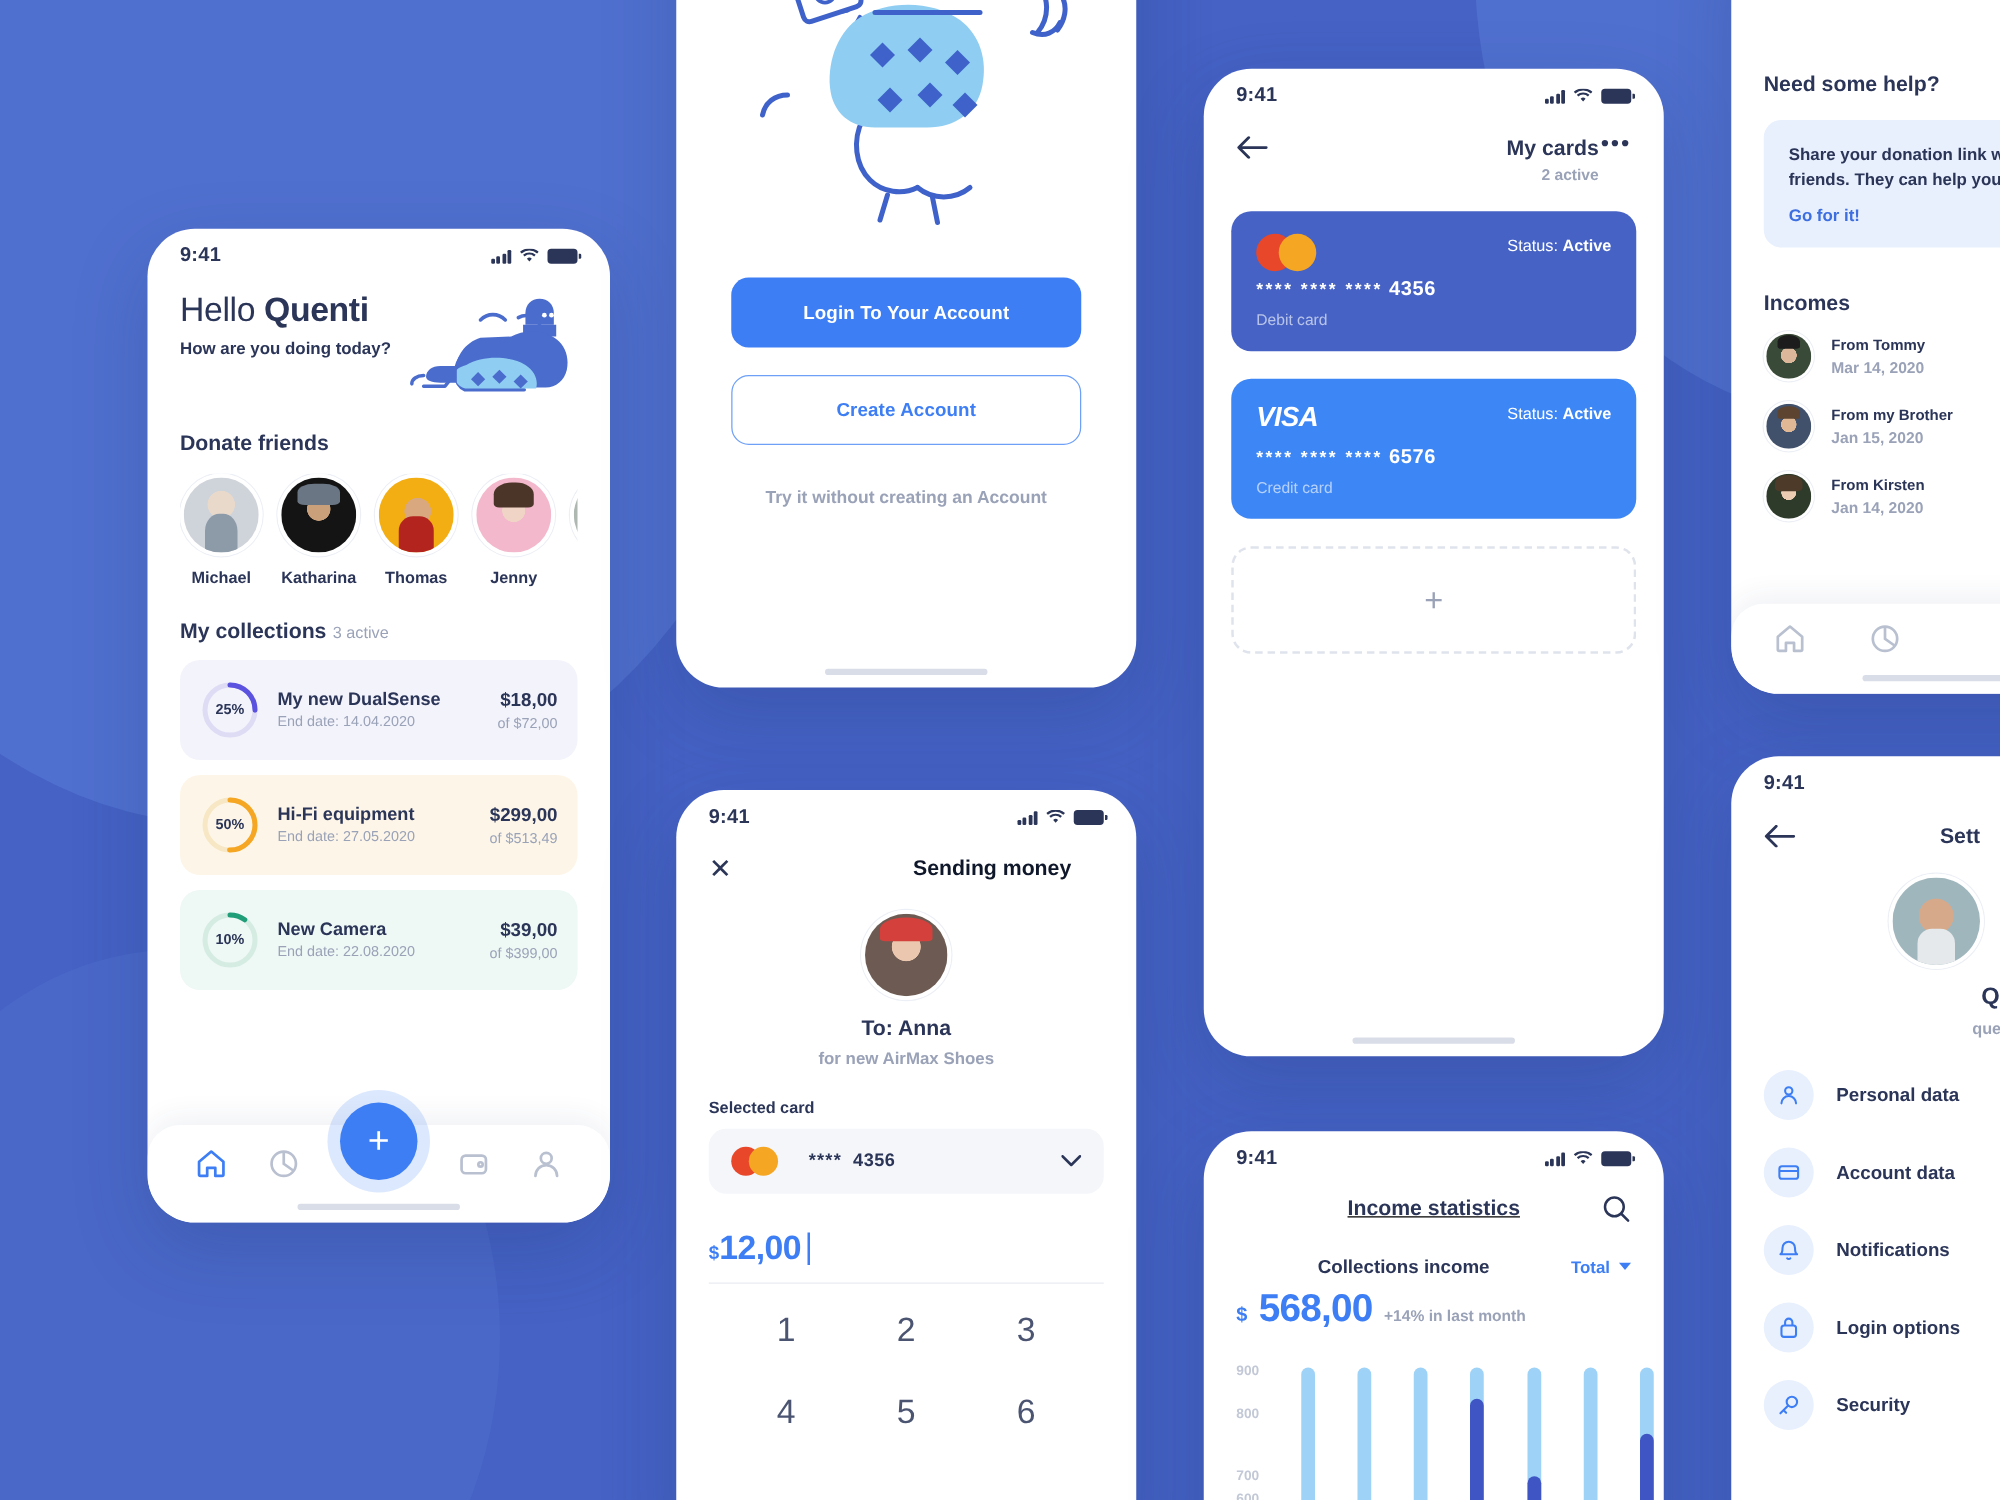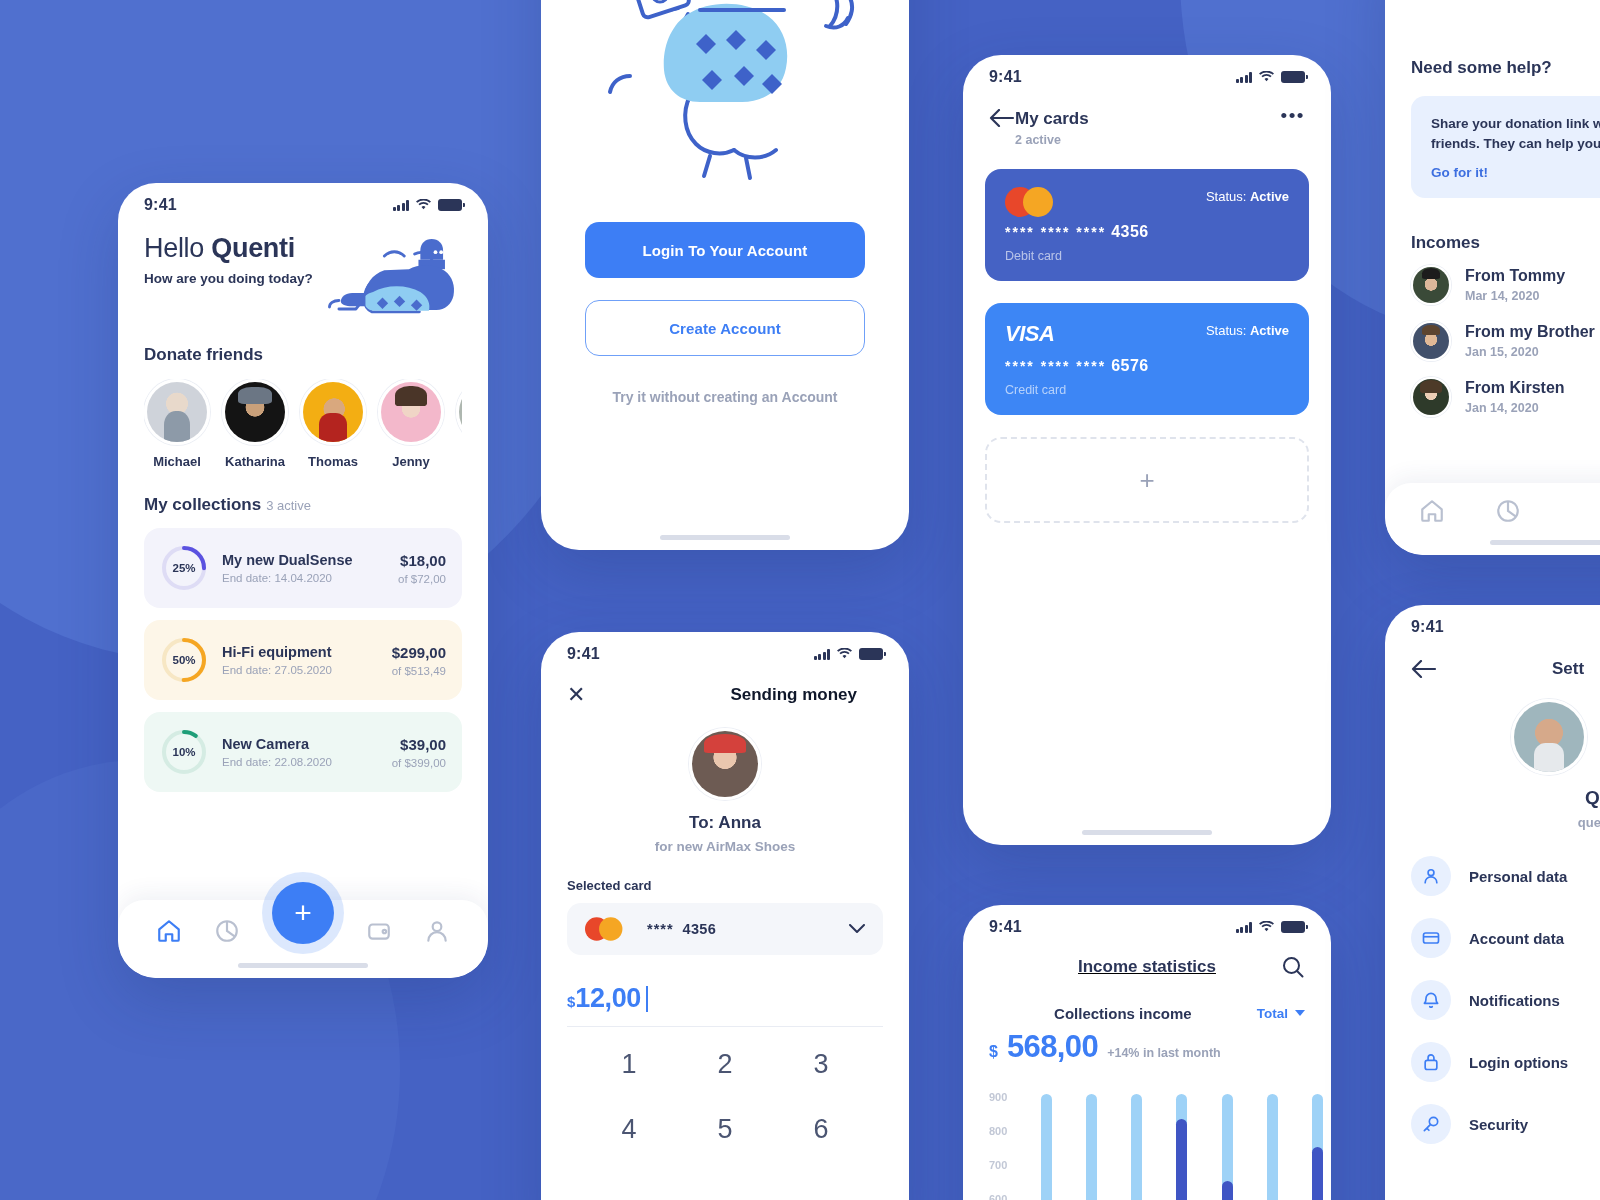--- a/index.html
+++ b/index.html
@@ -150,21 +150,21 @@
   .amount-row .cur { font-size: 15px; font-weight: bold; color: #3d7ef5; }
   .amount-row .val { font-size: 27px; font-weight: bold; color: #3d7ef5; letter-spacing: -.4px; }
   .amount-row .caret { width: 2px; height: 26px; background:#3d7ef5; margin-left: 5px; align-self:center; }
   .keypad { margin-top: 22px; display: grid; grid-template-columns: repeat(3,1fr); row-gap: 34px; padding: 0 40px; }
   .keypad .k { text-align: center; font-size: 27px; color: #4b5572; font-weight: 400; }
 
   
   #phone-cards { left: 963px; top: 55px; width: 368px; height: 790px; }
   .cards-head { display: flex; align-items: flex-start; padding: 10px 26px 0; }
   .cards-head .back { width: 26px; color: #2b3558; }
-  .cards-head .mid { flex: 1; text-align: left; }
+  .cards-head .mid { flex: 1; text-align: right; }
   .cards-head .mid .t { font-size: 17px; font-weight: bold; color: #2b3558; }
   .cards-head .mid .s { font-size: 12.5px; color: #9aa2b8; margin-top: 4px; font-weight: bold; }
   .cards-head .dots { width: 26px; text-align: right; color: #2b3558; font-size: 19px; letter-spacing: 1.5px; line-height: .7;}
   .ccard {
     margin: 22px 22px 0; border-radius: 16px; height: 112px; padding: 18px 20px;
     position: relative; color: #fff;
   }
   .ccard.mc { background: #4562c4; }
   .ccard.visa { background: #3d86f5; }
   .ccard .status { position:absolute; right: 20px; top: 20px; font-size: 13px; }
@@ -205,21 +205,21 @@
   #panel-incomes { left: 1385px; top: -60px; width: 340px; height: 615px; border-radius: 0 0 0 38px; }
   .ip-pad { padding: 0 26px; }
   .ip-h { font-size: 17px; font-weight: bold; color: #2b3558; padding-top: 118px; }
   .help-box { background: #e8f0fe; border-radius: 14px; padding: 18px 20px; margin-top: 18px; }
   .help-box p { font-size: 13.5px; font-weight: bold; color: #2b3558; line-height: 1.5; }
   .help-box a { display:block; font-size: 13.5px; font-weight: bold; color: #3d6fe0; margin-top: 10px; }
   .inc-h { font-size: 17px; font-weight: bold; color: #2b3558; margin-top: 35px; }
   .inc-list { margin-top: 12px; display:flex; flex-direction: column; gap: 16px; }
   .inc { display:flex; align-items:center; gap: 14px; }
   .inc .ava { width: 40px; height: 40px; border-radius: 50%; border: 2px solid #fff; box-shadow: 0 0 0 1px #eceff5; overflow: hidden; position: relative; flex:0 0 auto;}
-  .inc .nm { font-size: 16px; font-weight: bold; color: #2b3558; white-space: nowrap; }
+  .inc .nm { font-size: 12px; font-weight: bold; color: #2b3558; white-space: nowrap; }
   .inc .dt { font-size: 12.5px; color: #9aa2b8; margin-top: 4px; font-weight: bold; white-space: nowrap; }
   #panel-incomes .tabbar { border-radius: 26px 26px 0 38px; justify-content: flex-start; gap: 50px; padding-left: 34px; height: 72px;}
 
   
   #panel-settings { left: 1385px; top: 605px; width: 340px; height: 640px; border-radius: 38px 0 0 0; }
   .set-head { display:flex; align-items:center; padding: 10px 26px 0; }
   .set-head .back { width: 26px; color:#2b3558; }
   .set-head .t { flex:1; text-align:center; font-size: 17px; font-weight:bold; color:#2b3558; }
   .set-ava { width: 76px; height: 76px; border-radius: 50%; margin: 20px auto 0; margin-left: 126px;
     border: 3px solid #fff; box-shadow: 0 0 0 1px #eceff5; overflow:hidden; position:relative; }
@@ -613,21 +613,21 @@
   </div>
   <div class="st-amt">
     <span class="cur">$</span>
     <span class="big">568,00</span>
     <span class="chg">+14% in last month</span>
   </div>
 
   <div class="chart">
     <div class="ylab" style="top:2px">900</div>
     <div class="ylab" style="top:36px">800</div>
-    <div class="ylab" style="top:70px">700</div>
+    <div class="ylab" style="top:86px">700</div>
     <div class="ylab" style="top:104px">600</div>
     <div class="bars-area">
       <div class="bcol">
           <div class="bg" style="height:145px"></div>
           <div class="fg" style="height:0px"></div>
         </div>
       <div class="bcol">
           <div class="bg" style="height:145px"></div>
         </div>
       <div class="bcol">

